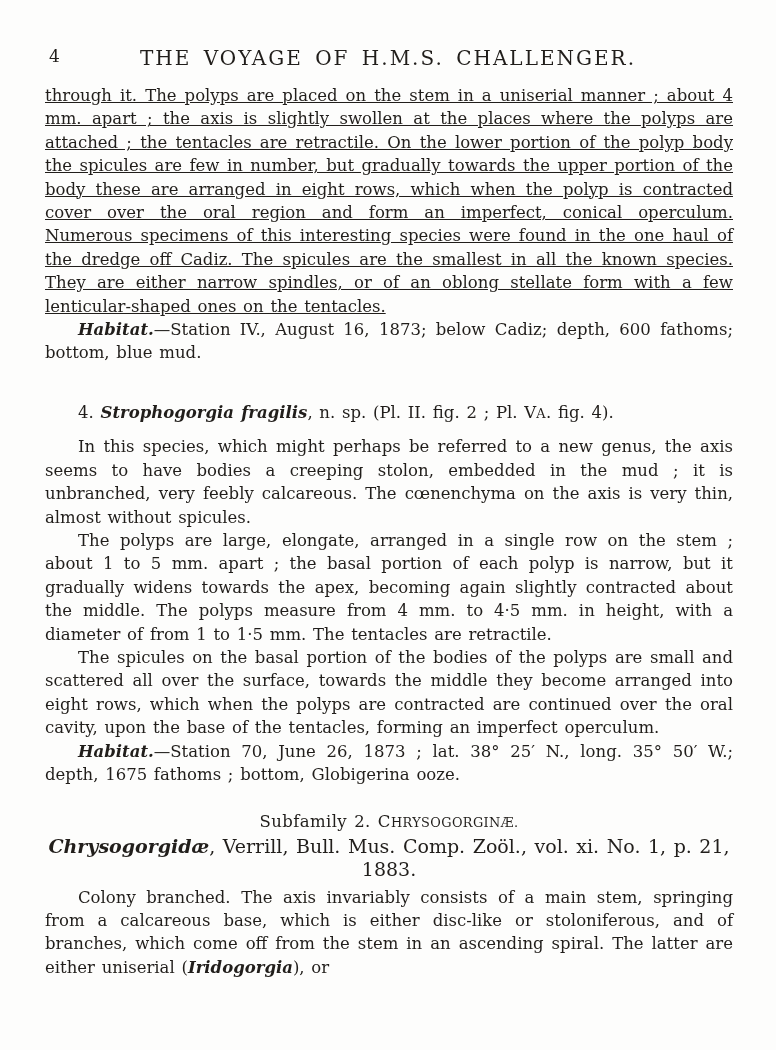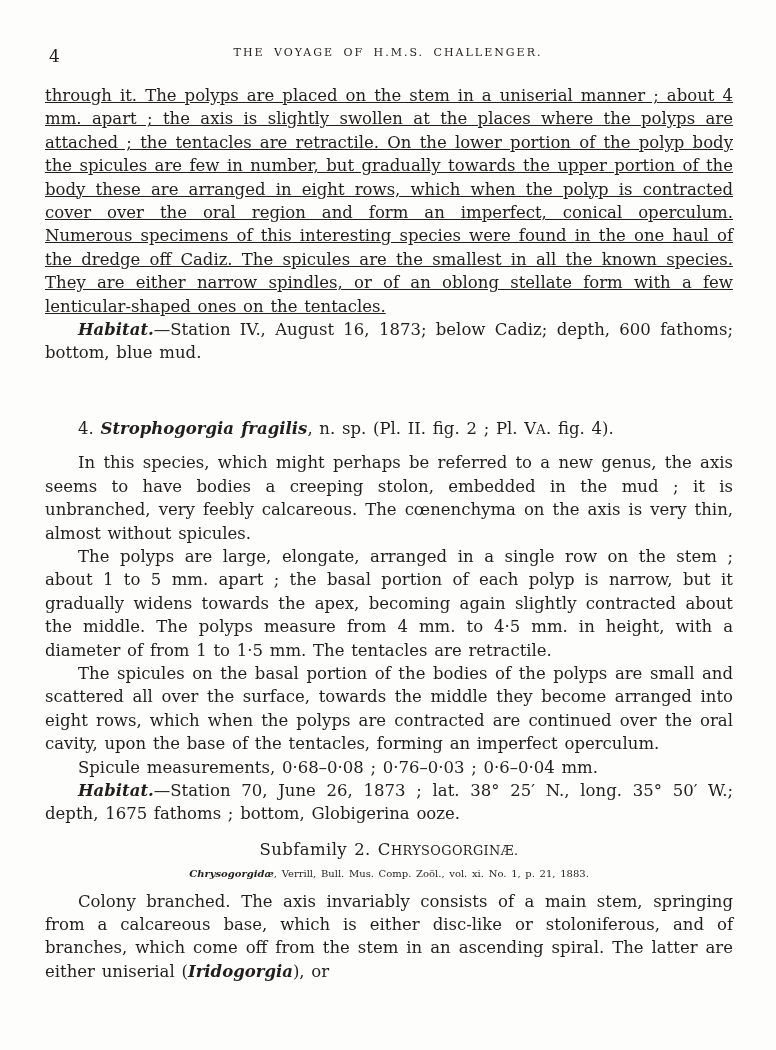--- a/index.html
+++ b/index.html
@@ -12,45 +12,45 @@
     background: #fdfdfc;
     overflow: hidden;
     font-family: "DejaVu Serif", "Liberation Serif", serif;
     color: #211e1b;
   }
 
   .header { position: absolute; top: 46px; left: 45px; right: 45px; height: 24px; }
   .pagenum { position: absolute; left: 4px; top: 0; font-size: 17px; }
   .running-title {
     text-align: center;
-    font-size: 11px;
+    font-size: 20px;
     letter-spacing: 2px;
     word-spacing: 4px;
     white-space: nowrap;
   }
 
   .text-block {
     position: absolute;
     top: 84px;
     left: 45px;
     width: 688px;
     font-size: 16.5px;
     line-height: 23.4px;
     text-align: justify;
     word-spacing: 1.5px;
   }
 
   .para { margin: 0; text-indent: 33px; }
   .para.noindent { text-indent: 0; text-decoration: underline; }
 
-  .species-heading { margin-top: 52px; margin-bottom: 10px; }
+  .species-heading { margin-top: 36px; margin-bottom: 10px; }
 
   .center { text-align: center; text-indent: 0; margin: 0; }
-  .subfamily { margin-top: 12px; letter-spacing: 0.4px; }
-  .citation { font-size: 10px; line-height: 23.4px; }
+  .subfamily { margin-top: 24px; letter-spacing: 0.4px; }
+  .citation { font-size: 19px; line-height: 23.4px; }
   .para-colony { margin-top: 4px; }
 
   .i { font-style: italic; font-weight: bold; }
   .sc { font-size: 0.78em; letter-spacing: 0.4px; }
 </style>
 </head>
 <body>
 
 <div class="page">
 
@@ -68,21 +68,20 @@
 
     <p class="para species-heading"><span>4. </span><span class="i">Strophogorgia fragilis</span><span>, n. sp. (Pl. II. fig. 2 ; Pl. V</span><span class="sc">A</span><span>. fig. 4).</span></p>
 
     <p class="para"><span>In this species, which might perhaps be referred to a new genus, the axis seems to have bodies a creeping stolon, embedded in the mud ; it is unbranched, very feebly calcareous.  The cœnenchyma on the axis is very thin, almost without spicules.</span></p>
 
     <p class="para"><span>The polyps are large, elongate, arranged in a single row on the stem ; about 1 to 5 mm. apart ; the basal portion of each polyp is narrow, but it gradually widens towards the apex, becoming again slightly contracted about the middle.  The polyps measure from 4 mm. to 4·5 mm. in height, with a diameter of from 1 to 1·5 mm.  The tentacles are retractile.</span></p>
 
     <p class="para"><span>The spicules on the basal portion of the bodies of the polyps are small and scattered all over the surface, towards the middle they become arranged into eight rows, which when the polyps are contracted are continued over the oral cavity, upon the base of the tentacles, forming an imperfect operculum.</span></p>
 
 
-    <p class="para"><span>Spicule measurements, 0·68–0·08 ; 0·76–0·03 ; 0·6–0·04 mm.</span></p>
 
     <p class="para"><span class="i">Habitat.</span><span>—Station 70, June 26, 1873 ;  lat. 38° 25′ N., long. 35° 50′ W.;  depth, 1675 fathoms ;  bottom, Globigerina ooze.</span></p>
 
     <p class="center subfamily"><span>Subfamily 2. C</span><span class="sc">HRYSOGORGINÆ.</span></p>
 
     <p class="center citation"><span class="i">Chrysogorgidæ</span><span>, Verrill, Bull. Mus. Comp. Zoöl., vol. xi. No. 1, p. 21, 1883.</span></p>
 
     <p class="para para-colony"><span>Colony branched.  The axis invariably consists of a main stem, springing from a calcareous base, which is either disc-like or stoloniferous, and of branches, which come off from the stem in an ascending spiral.  The latter are either uniserial (</span><span class="i">Iridogorgia</span><span>), or</span></p>
 
   </div>

